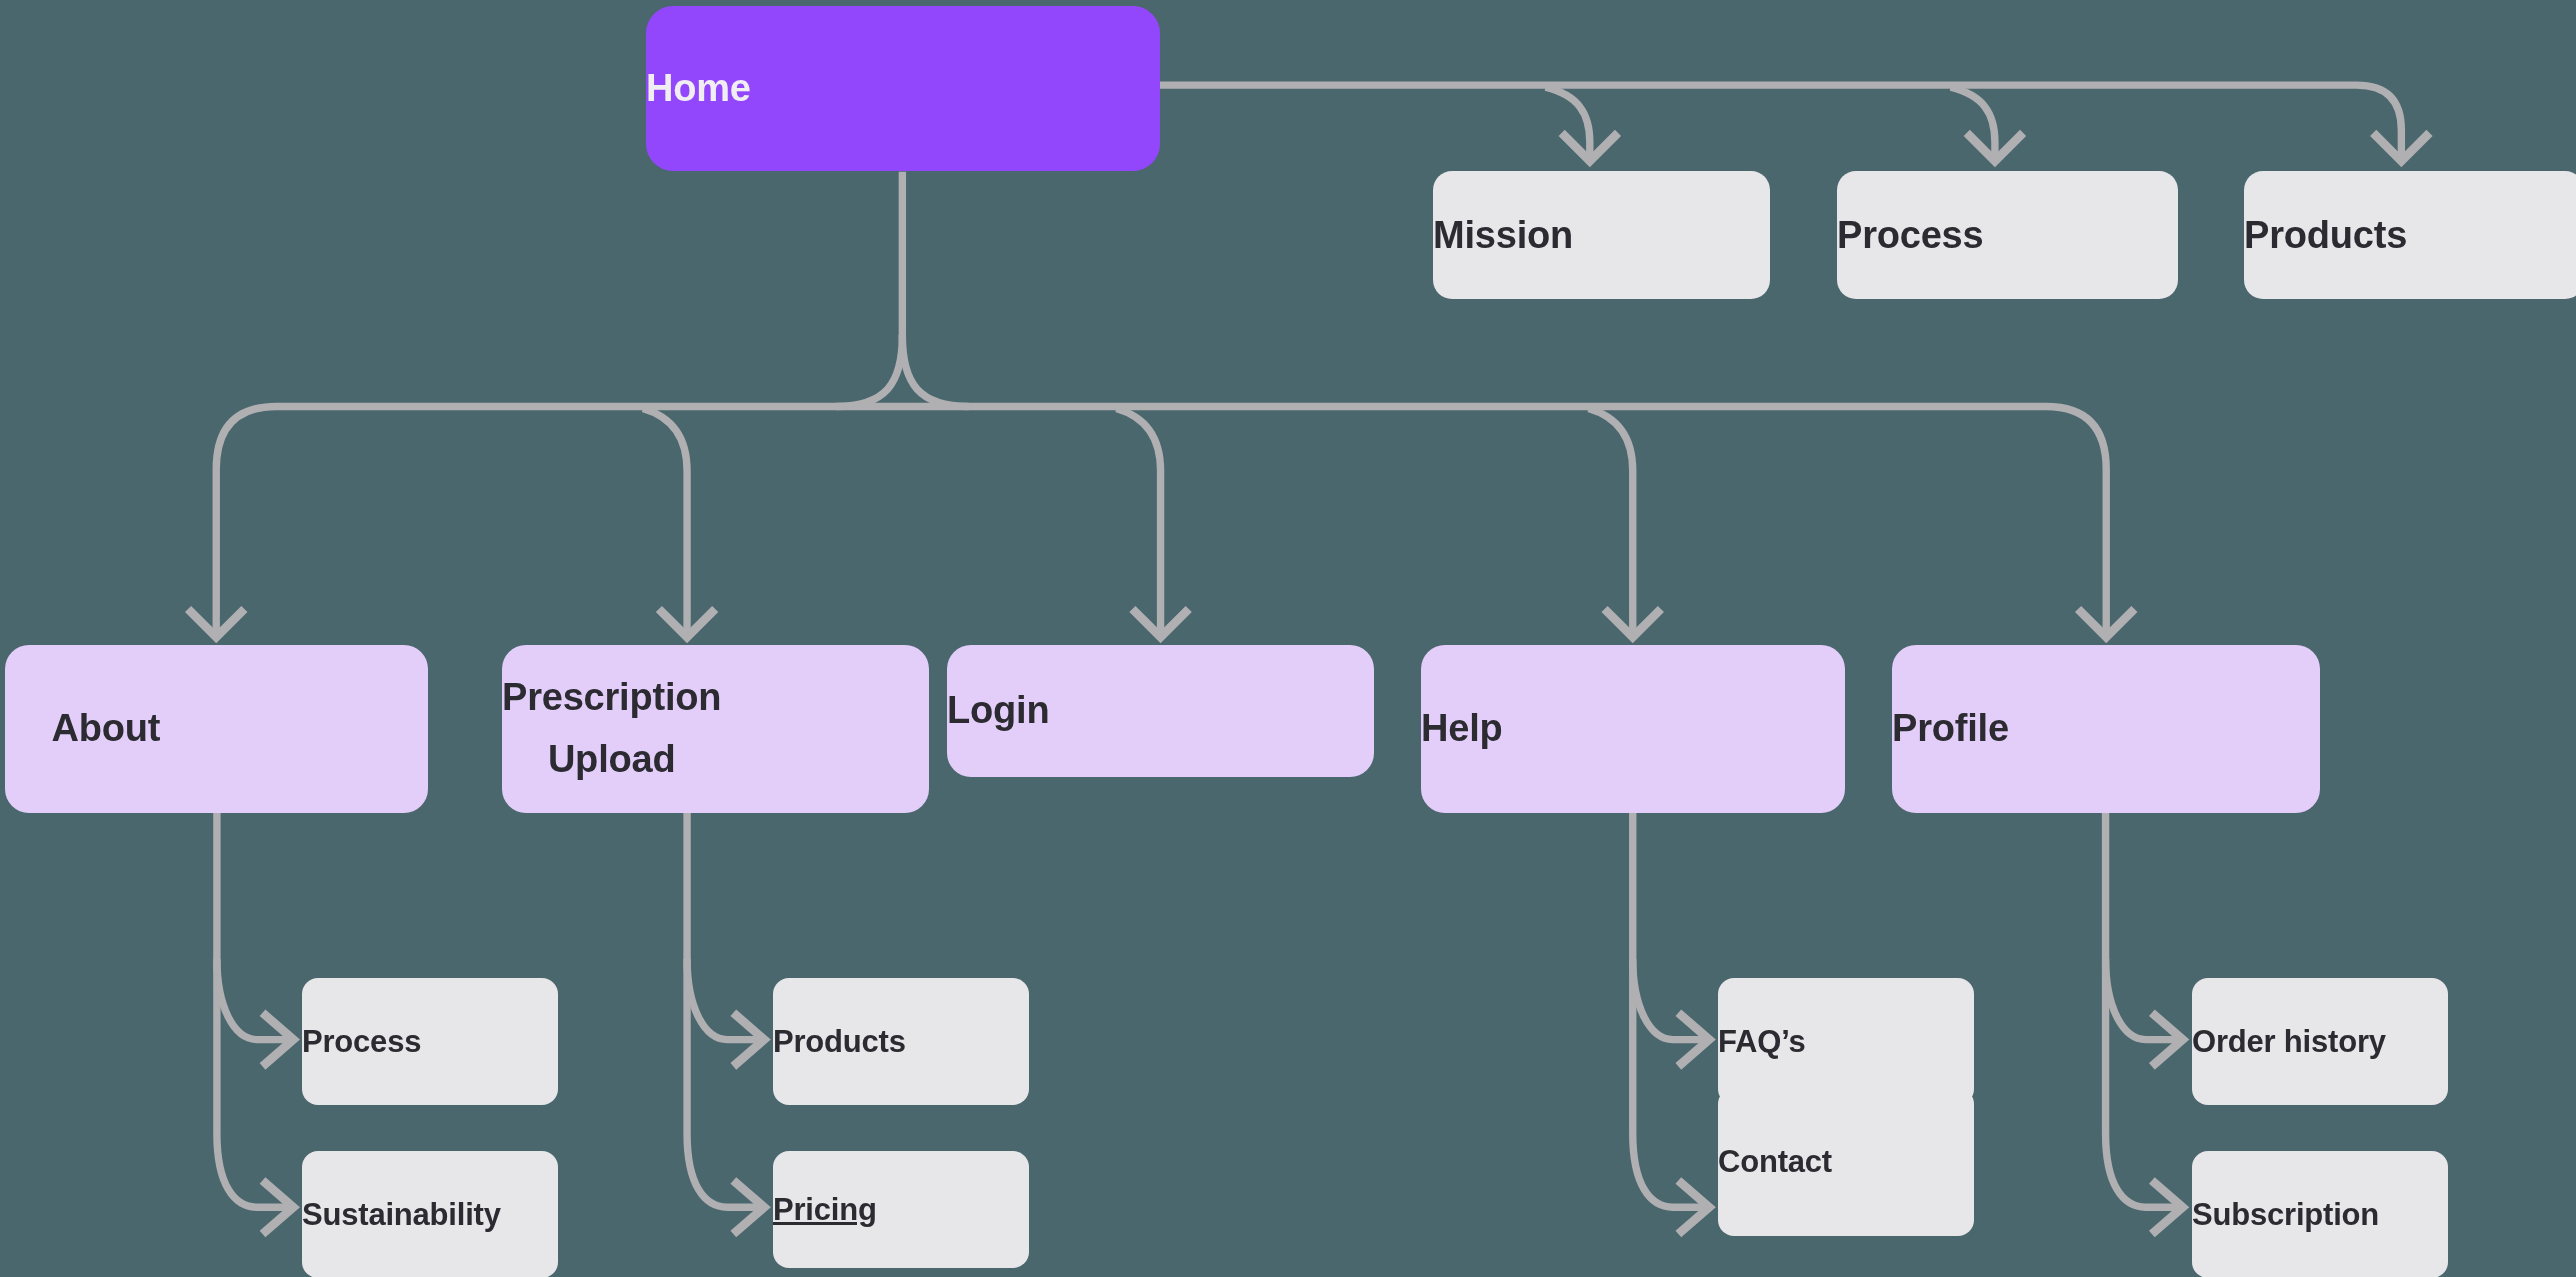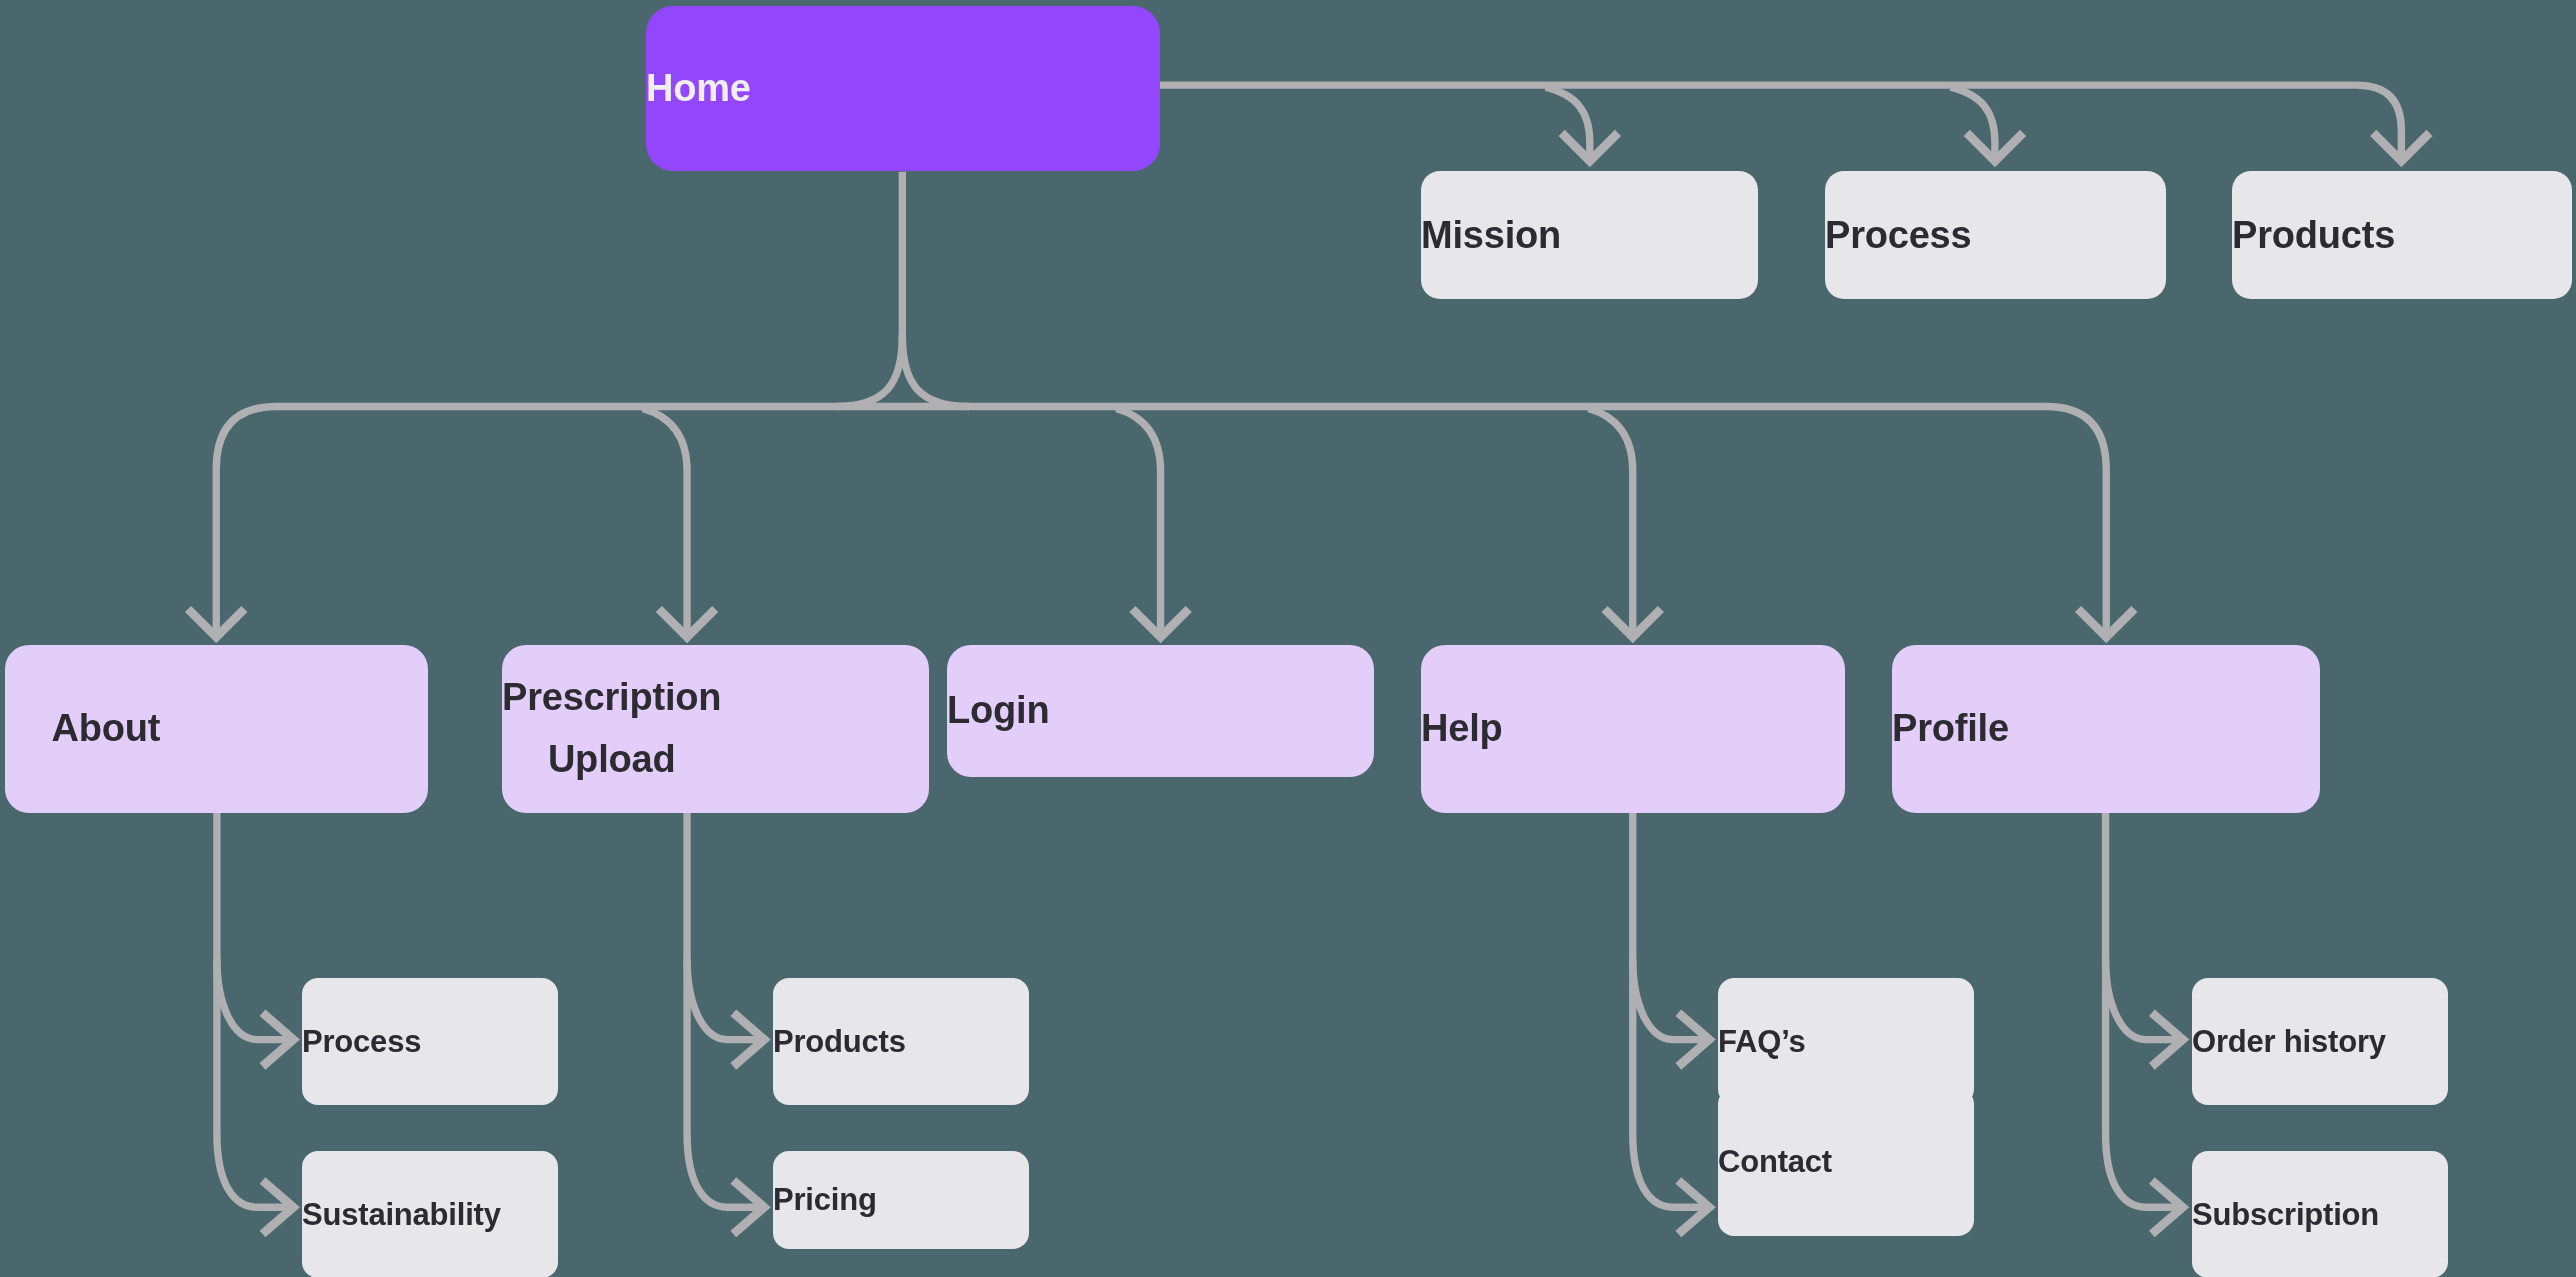--- a/index.html
+++ b/index.html
@@ -16,21 +16,21 @@
   .node{
     position:absolute;display:flex;align-items:center;justify-content:flex-start;
     text-align:center;font-weight:600;letter-spacing:-0.2px;box-sizing:border-box;
   }
   .lv-root{
     background:var(--primary-purple,#9347FD);color:var(--text-light,#F0EDF3);
     border-radius:27px;font-size:38px;
   }
   .lv-top{
     background:var(--gray-box,#E7E6E8);color:var(--text-dark,#2B2B31);
-    border-radius:19px;font-size:38px;
+    border-radius:19px;font-size:38px;margin-left:12px;
   }
   .lv-main{
     background:var(--lavender,#E3CEFA);color:var(--text-dark,#2B2B31);
     border-radius:24px;font-size:38px;line-height:1.62;
   }
   .lv-sub{
     background:var(--gray-box,#E7E6E8);color:var(--text-dark,#2B2B31);
     border-radius:16px;font-size:31px;
   }
   .two-line span{display:block;}
@@ -119,21 +119,21 @@
   <div class="node lv-sub" style="left:302px;top:978px;width:256px;height:127px;">
     <span>Process</span>
   </div>
   <div class="node lv-sub" style="left:302px;top:1151px;width:256px;height:127px;">
     <span>Sustainability</span>
   </div>
 
   <div class="node lv-sub" style="left:773px;top:978px;width:256px;height:127px;">
     <span>Products</span>
   </div>
-  <div class="node lv-sub" style="left:773px;top:1151px;width:256px;height:98px;">
+  <div class="node lv-sub" style="left:773px;top:1151px;width:256px;height:117px;text-decoration:underline;">
     <span>Pricing</span>
   </div>
 
   <div class="node lv-sub" style="left:1718px;top:978px;width:256px;height:127px;">
     <span>FAQ’s</span>
   </div>
   <div class="node lv-sub" style="left:1718px;top:1088px;width:256px;height:148px;">
     <span>Contact</span>
   </div>
 

